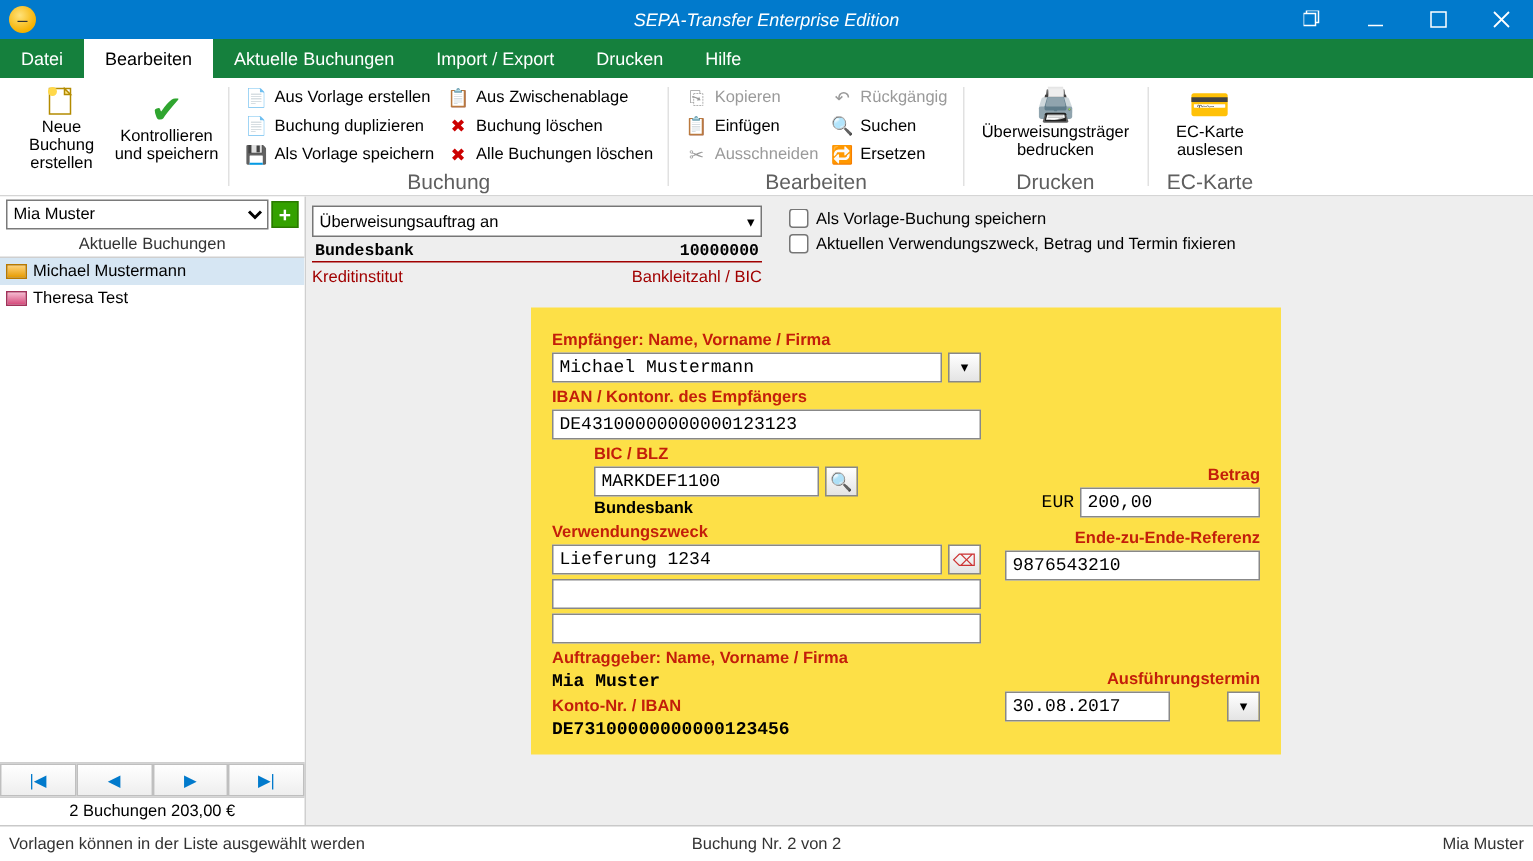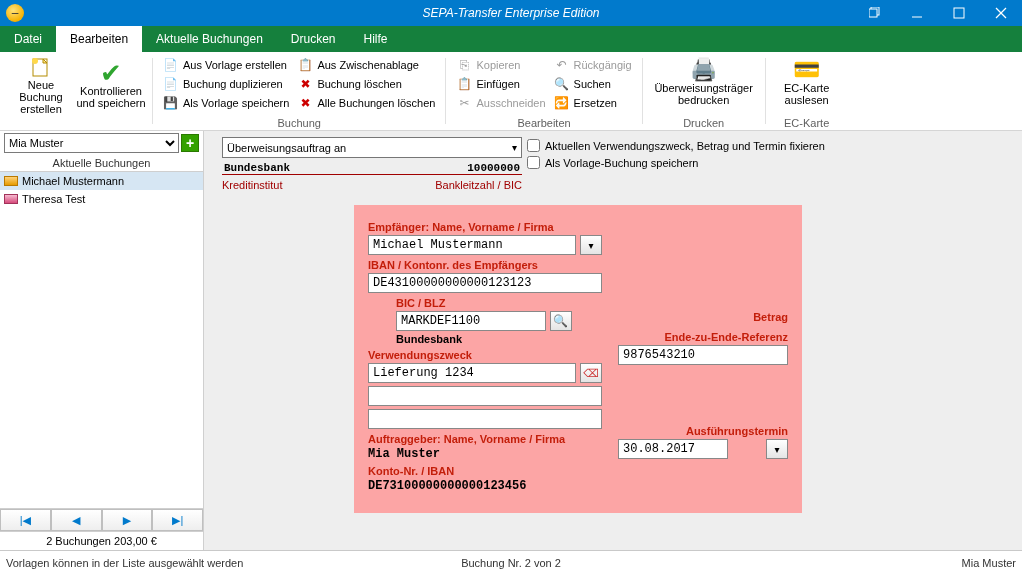--- a/index.html
+++ b/index.html
@@ -93,21 +93,21 @@
   }
   .ribbon-small {
     display: flex; align-items: center; gap: 4px;
     height: 18px; cursor: pointer; font-size: 11px;
     white-space: nowrap;
   }
   .ribbon-small .ico { width: 16px; text-align: center; font-size: 12px; }
   .ribbon-small.disabled { color: #9a9a9a; }
   .ribbon-group-label {
     position: absolute; bottom: 1px; left: 0; right: 0;
-    text-align: center; font-size: 11px; color: #5f5f5f;
+    text-align: center; font-size: 14px; color: #5f5f5f;
   }
   .body-row { display: flex; height: 419px; }
   .left-col {
     width: 204px; background: #fff; border-right: 1px solid #cfcfcf;
     display: flex; flex-direction: column;
   }
   .panel-title {
     text-align: center; font-size: 11px; color: #333; padding: 2px 0;
   }
   .konto-row {
@@ -143,23 +143,23 @@
     color:#017acc; cursor:pointer; font-size:11px;
   }
   .left-summary {
     text-align:center; font-size:11px; padding:3px 0; border-top:1px solid #cfcfcf;
   }
   .main-col {
     flex:1; background:#eeeeee; display:flex; flex-direction:column;
     position:relative;
   }
   .top-form {
-    padding: 6px 18px;
+    padding: 6px 4px;
     background:#eeeeee;
-    display:flex; gap:5px;
+    display:flex; gap:18px;
   }
   .tf-left { width:300px; display:flex; flex-direction:column; gap:4px;}
   .tf-right { display:flex; flex-direction:column; gap:4px; padding-top:2px;}
   .dropdown {
     height: 21px; border:1px solid #767676; background:#fff;
     display:flex; align-items:center; padding:0 4px; font-size:11px;
     justify-content:space-between; cursor:pointer;
   }
   .bank-line {
     border-bottom:1px solid #a00000; font-size:11px;
@@ -167,24 +167,24 @@
     font-family: "Courier New", monospace; font-weight:bold;
   }
   .red-labels {
     display:flex; justify-content:space-between; font-size:11px; color:#a00000;
   }
   .checkbox-row {
     display:flex; align-items:center; gap:5px; font-size:11px;
   }
   .checkbox-row input { margin:0; }
   .transfer-form {
-    background:#fca5a5;
+    background:#fde047;
     margin: 8px 0 0 150px;
-    width: 448px;
-    padding: 12px 14px 20px 14px;
+    width: 500px;
+    padding: 12px 14px 10px 14px;
     position:relative;
   }
   .tf-row { display:flex; gap:16px; }
   .tf-col-l { flex:1; }
   .tf-col-r { width:170px; }
   .fld-label { color:#c31e0a; font-size:11px; font-weight:bold; margin-top:4px; margin-bottom:2px;}
   .fld-input {
     width:100%; height:20px; border:1px solid #888; background:#fff;
     font-family:"Courier New",monospace; font-size:12px; padding:1px 4px;
   }
@@ -241,20 +241,21 @@
           <line x1="11" y1="1" x2="1" y2="11" stroke="#fff" stroke-width="1.2"></line>
         </svg>
     </div>
   </div>
 </div>
 
 <div class="menubar">
   <div class="menu-item">Datei</div>
   <div class="menu-item active">Bearbeiten</div>
   <div class="menu-item">Aktuelle Buchungen</div>
+  <div class="menu-item">Import / Export</div>
   <div class="menu-item">Drucken</div>
   <div class="menu-item">Hilfe</div>
 </div>
 
 <div class="ribbon">
   <div class="ribbon-group" style="flex-direction:row;">
     <div class="ribbon-big">
       <span class="ico">
         <svg width="22" height="22">
             <rect x="3" y="3" width="14" height="17" fill="#fff" stroke="#b38b00"></rect>
@@ -396,25 +397,25 @@
           <span>10000000</span>
         </div>
         <div class="red-labels">
           <span>Kreditinstitut</span>
           <span>Bankleitzahl / BIC</span>
         </div>
       </div>
       <div class="tf-right">
         <label class="checkbox-row">
           <input type="checkbox" style="">
-          <span>Aktuellen Verwendungszweck, Betrag und Termin fixieren</span>
+          <span>Als Vorlage-Buchung speichern</span>
         </label>
         <label class="checkbox-row">
           <input type="checkbox" style="">
-          <span>Als Vorlage-Buchung speichern</span>
+          <span>Aktuellen Verwendungszweck, Betrag und Termin fixieren</span>
         </label>
       </div>
     </div>
 
     <div class="transfer-form">
       <div class="tf-row">
         <div class="tf-col-l">
           <div class="fld-label">Empfänger: Name, Vorname / Firma</div>
           <div class="flex-row">
             <input class="fld-input" style="flex: 1 1 0%;" value="Michael Mustermann">
@@ -451,20 +452,24 @@
 
           <div class="fld-label">Auftraggeber: Name, Vorname / Firma</div>
           <div class="mono">Mia Muster</div>
           <div class="fld-label">Konto-Nr. / IBAN</div>
           <div class="mono">DE73100000000000123456</div>
         </div>
 
         <div class="tf-col-r">
           <div style="height:90px;"></div>
           <div class="right-label">Betrag</div>
+          <div class="flex-row" style="justify-content:flex-end;">
+            <span class="mono" style="font-weight:normal;">EUR</span>
+            <input class="fld-input" style="width: 120px;" value="200,00">
+          </div>
           <div class="right-label" style="margin-top:8px;">Ende-zu-Ende-Referenz</div>
           <input class="fld-input fld-small" value="9876543210" style="">
 
           <div style="height:56px;"></div>
           <div class="right-label">Ausführungstermin</div>
           <div class="date-box" style="justify-content:space-between;">
             <input class="fld-input" style="width: 110px;" value="30.08.2017">
             <div class="lookup-btn">
                 <span class="chev">▾</span>
               </div>

